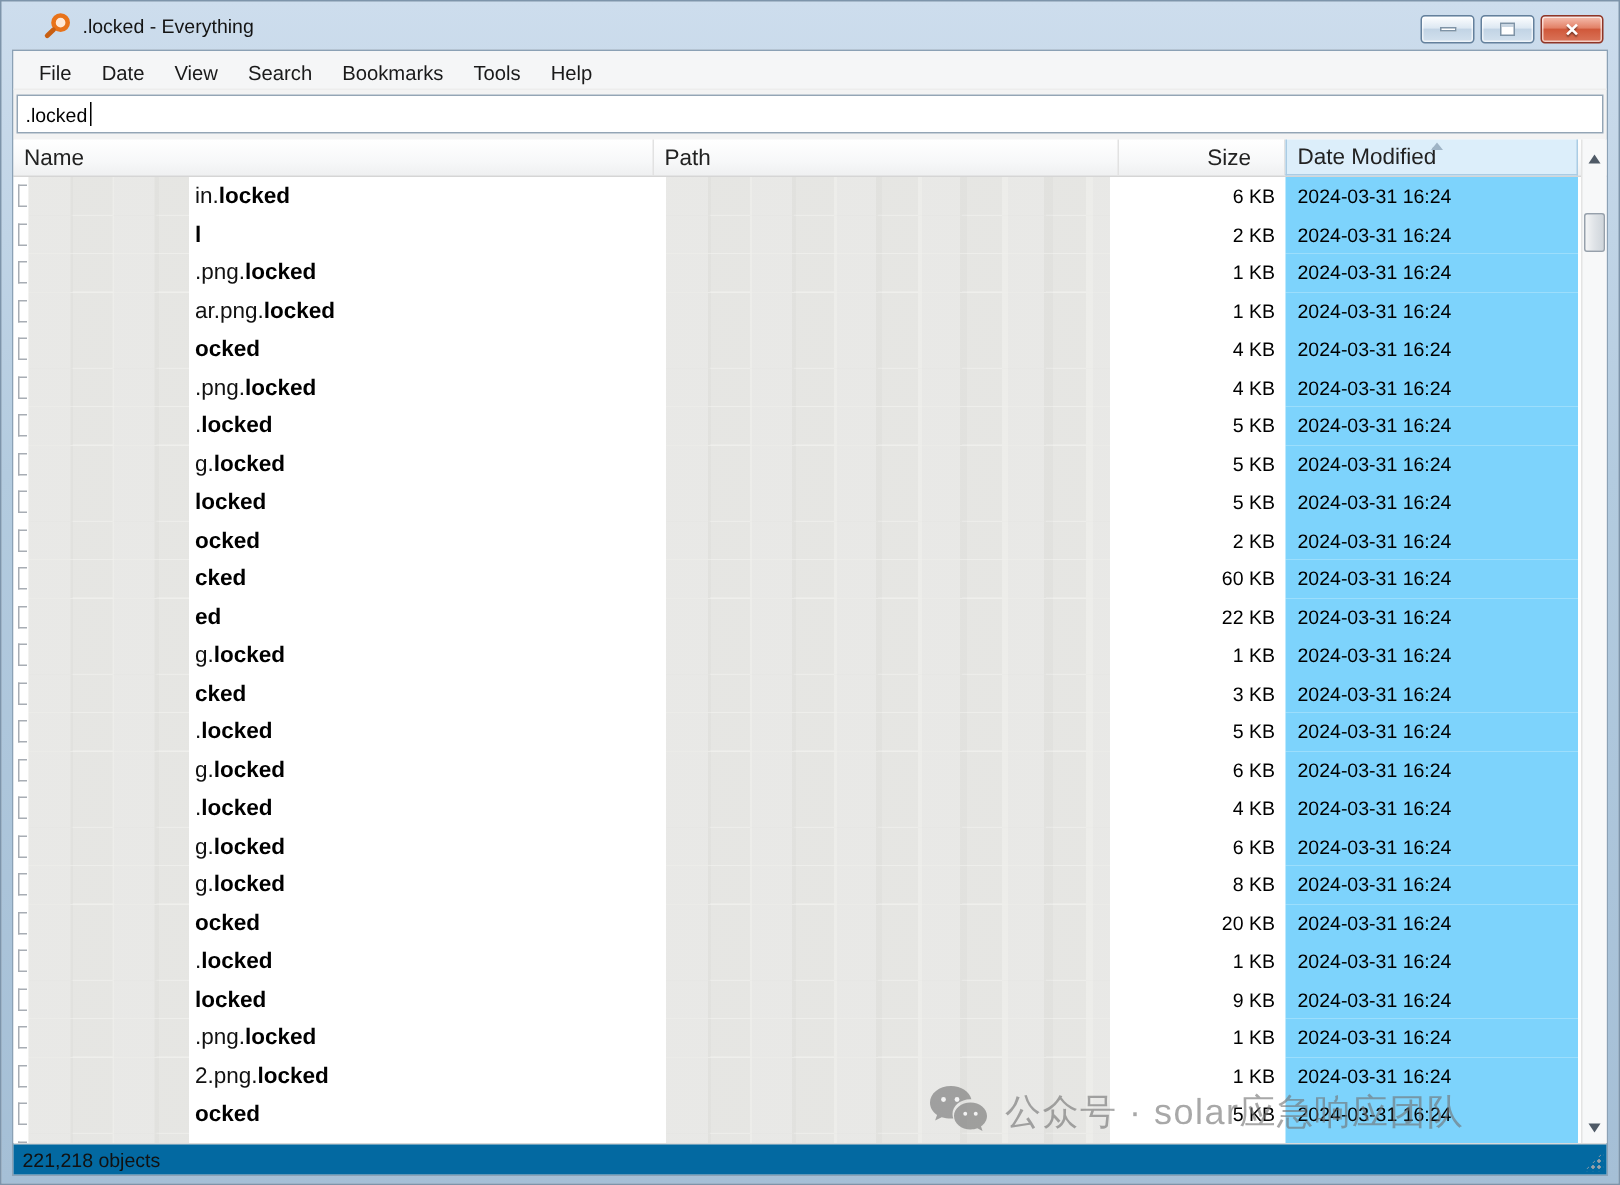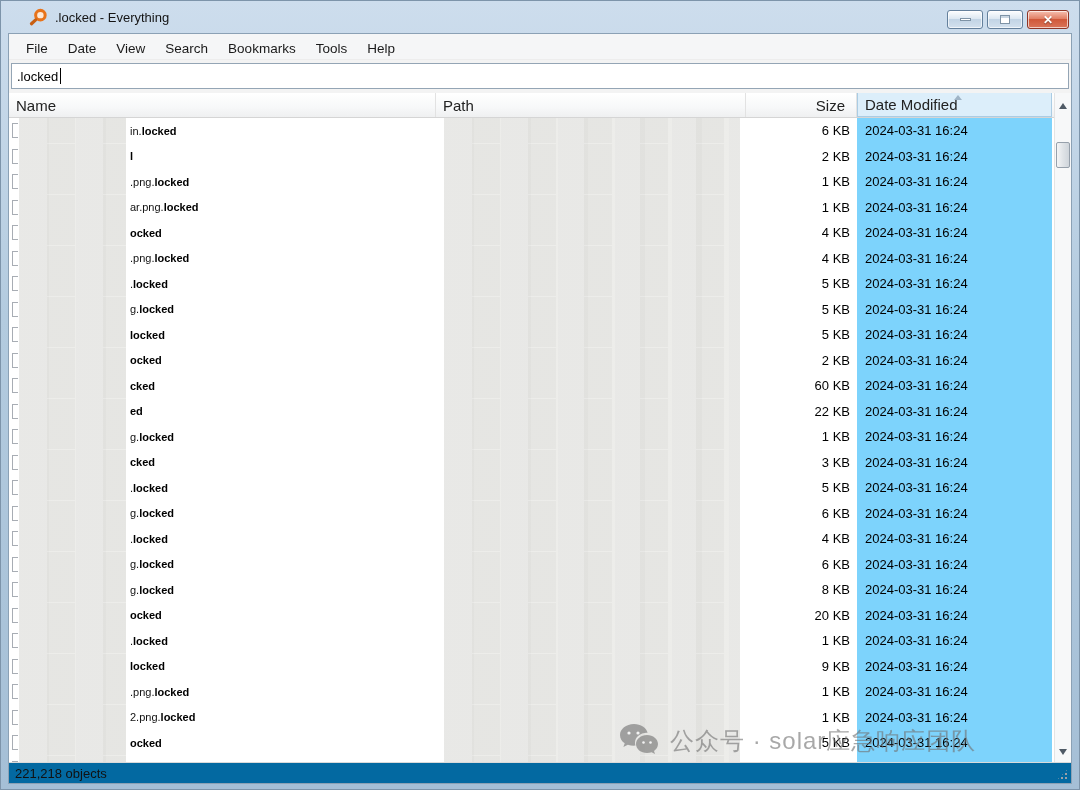--- a/index.html
+++ b/index.html
@@ -31,38 +31,38 @@
   .searchrow { padding:3px 2px 4px 2px; background:#f3f3f3; }
   .search-wrap { position:relative; }
   .search-input { width:100%; height:26px; border:1px solid #94a5b5; font-size:13px; padding:0 5px; font-family:"Liberation Sans", sans-serif; color:#000; outline:none; }
   .caret { position:absolute; left:49px; top:5px; width:1px; height:16px; background:#000; }
 
   
   .headerrow { height:25px; display:flex; background:linear-gradient(180deg,#ffffff 0%,#f7f8f9 60%,#eff0f1 100%); border-bottom:1px solid #d5d5d5; position:relative; }
   .hcell { font-size:15px; color:#222; display:flex; align-items:center; padding-left:7px; border-right:1px solid #e2e2e2; cursor:pointer; }
   .h-name { width:427px; }
   .h-path { width:310px; }
-  .h-size { width:111px; justify-content:flex-end; padding-right:11px; }
+  .h-size { width:111px; justify-content:flex-end; padding-right:22px; }
   .h-date { width:195px; background:#dceefa; border:1px solid #aacce4; border-top:none; position:relative; }
   .sort-arrow { width:0; height:0; border-left:4px solid transparent; border-right:4px solid transparent; border-bottom:5px solid #9fb4c6; position:absolute; top:2px; left:96px; }
   .h-filler { flex:1; }
 
   
   .list-zone { position:relative; flex:1; overflow:hidden; background:#fff; }
   .rows { position:absolute; left:0; top:0; right:17px; }
   .row { height:25.5px; display:flex; align-items:center; cursor:default; }
   .c-name { width:427px; display:flex; align-items:center; height:100%; }
   .file-icon { width:6px; height:15px; margin-left:3px; border:1px solid #a8adb4; border-right:none; background:#fff; flex:none; }
   .name-blur { width:107px; height:100%; margin-left:1px; flex:none; }
   .pixelate { background-color:#ebebe8;
     background-image:
       repeating-conic-gradient(rgba(0,0,0,0.028) 0% 25%, rgba(255,255,255,0.06) 25% 50%),
       repeating-linear-gradient(90deg, rgba(0,0,0,0.015) 0 30px, rgba(255,255,255,0.04) 30px 57px);
     background-size:56px 51px, auto; }
-  .name-text { font-size:11px; color:#111; margin-left:4px; white-space:nowrap; }
+  .name-text { font-size:15px; color:#111; margin-left:4px; white-space:nowrap; }
   .name-text b { font-weight:700; color:#000; }
   .c-path { width:310px; height:100%; display:flex; align-items:center; }
   .path-blur { margin-left:8px; width:296px; height:100%; }
   .c-size { width:111px; text-align:right; padding-right:7px; font-size:13px; color:#000; }
   .c-date { width:195px; padding-left:8px; font-size:13px; color:#000; height:100%; display:flex; align-items:center; background:#7dd3fc; }
 
   
   .vscroll { position:absolute; top:0; right:0; width:17px; bottom:0; background:#f7f8f9; border-left:1px solid #e4e4e4; }
   .vs-btn { position:absolute; left:1px; right:1px; height:17px; display:flex; align-items:center; justify-content:center; cursor:pointer; }
   .vs-down { bottom:2px; }

